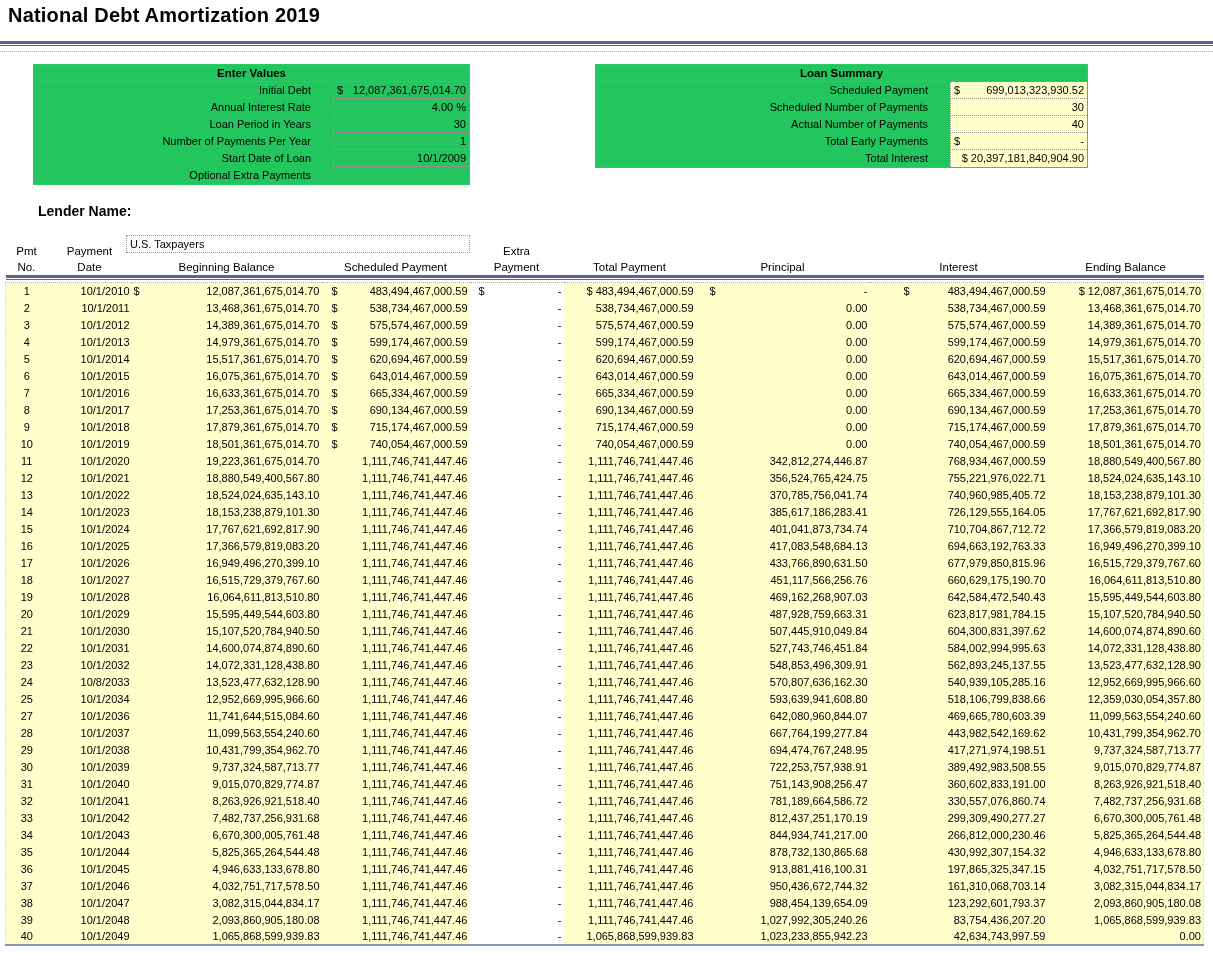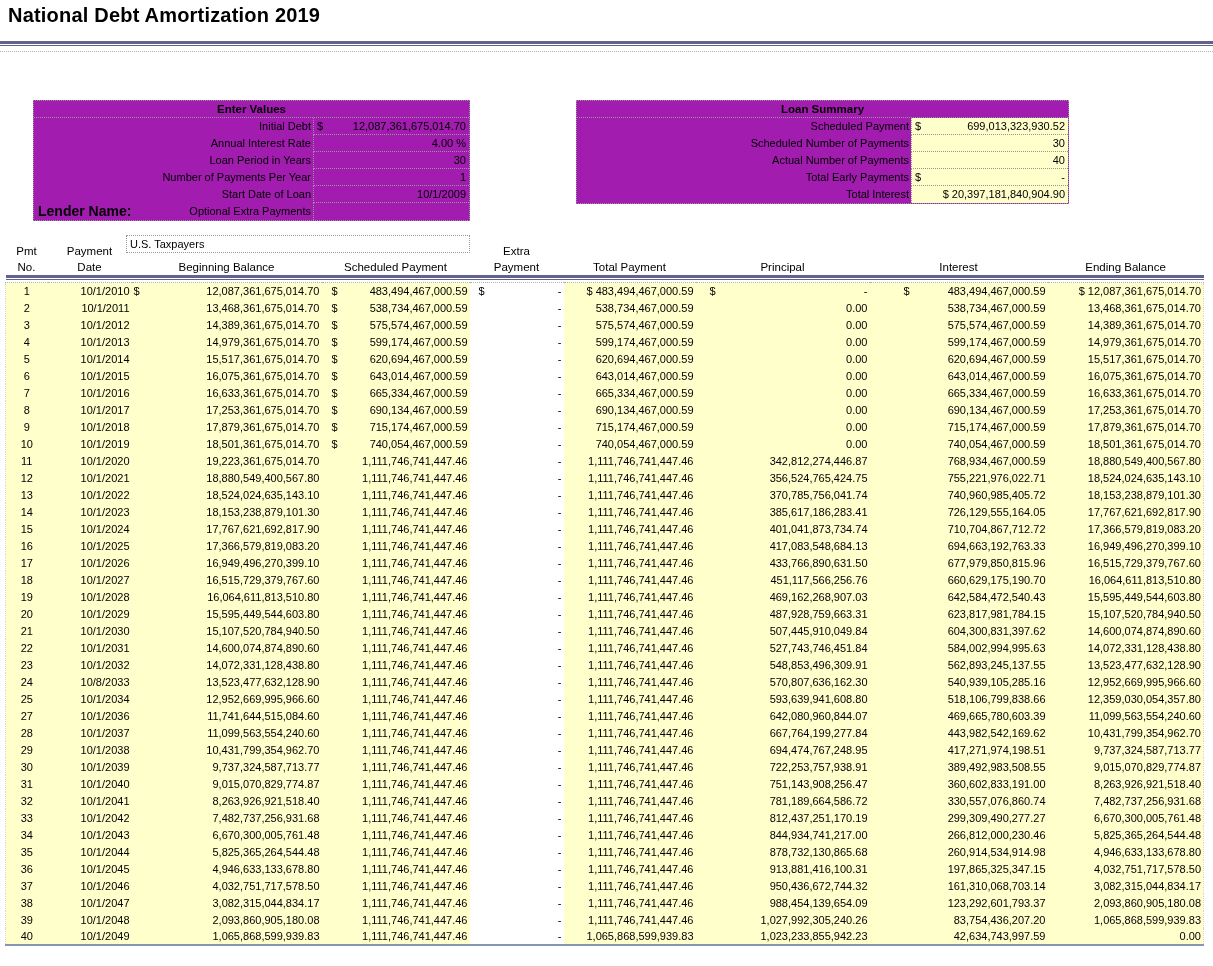--- a/index.html
+++ b/index.html
@@ -7,31 +7,31 @@
   #page {
     position:relative; width:1213px; height:966px; background:#ffffff;
     font-family:"Liberation Sans", sans-serif; color:#000; overflow:hidden;
   }
   .page-title { position:absolute; left:8px; top:4px; font-size:20px; font-weight:bold; letter-spacing:.2px; }
   .rule-thick  { position:absolute; left:0; top:41px; width:1213px; height:3px; background:#62628e; }
   .rule-thin   { position:absolute; left:0; top:45px; width:1213px; height:1px; background:#62628e; }
   .rule-dotted { position:absolute; left:0; top:51px; width:1213px; height:0; border-top:1px dotted #b2b2b2; }
 
   
-  .box { position:absolute; border:1px dotted #969696; background:#a21caf;margin-top:36px; }
+  .box { position:absolute; border:1px dotted #969696; background:#22c55e; }
   .box-header { height:17px; line-height:16px; border-bottom:1px dotted #969696; text-align:center;
                 font-weight:bold; font-size:11.5px; }
-  .frow { display:flex; height:17px; }
+  .frow { display:flex; height:17px;gap:20px; }
   .flabel { text-align:right; font-size:11px; line-height:17px; padding-right:2px; white-space:nowrap; }
   .fvalue { flex:1; border-left:1px dotted #969696; border-bottom:1px dotted #969696;
             font-size:11px; line-height:15px; padding:1px 3px 0 3px; text-align:right; white-space:nowrap; }
   .frow:last-child .fvalue { border-bottom:none; }
   .ev-box { left:33px; top:64px; width:437px; height:121px; }
   .ev-box .flabel { width:279px; }
-  .ls-box { left:576px; top:64px; width:493px; height:104px; }
+  .ls-box { left:595px; top:64px; width:493px; height:104px; }
   .ls-box .flabel { width:334px; }
   .ls-box .fvalue { background:#ffffcc; }
 
   .lender-label { position:absolute; left:38px; top:203px; font-size:14px; font-weight:bold; }
   .lender-cell  { position:absolute; left:126px; top:201px; width:344px; height:18px;
                   border:1px dotted #969696; font-size:11px; line-height:16px; padding:0 3px;margin-top:34px; }
 
   
   .money { display:flex; justify-content:space-between; width:100%; }
   .money .dol { text-align:left; }
@@ -630,21 +630,21 @@
           <td class="c8">5,825,365,264,544.48</td>
         </tr>
         <tr>
           <td class="c0">35</td>
           <td class="c1">10/1/2044</td>
           <td class="c2">5,825,365,264,544.48</td>
           <td class="c3">1,111,746,741,447.46</td>
           <td class="c4">-</td>
           <td class="c5">1,111,746,741,447.46</td>
           <td class="c6">878,732,130,865.68</td>
-          <td class="c7">260,914,534,914.98</td>
+          <td class="c7">430,992,307,154.32</td>
           <td class="c8">4,946,633,133,678.80</td>
         </tr>
         <tr>
           <td class="c0">36</td>
           <td class="c1">10/1/2045</td>
           <td class="c2">4,946,633,133,678.80</td>
           <td class="c3">1,111,746,741,447.46</td>
           <td class="c4">-</td>
           <td class="c5">1,111,746,741,447.46</td>
           <td class="c6">913,881,416,100.31</td>

